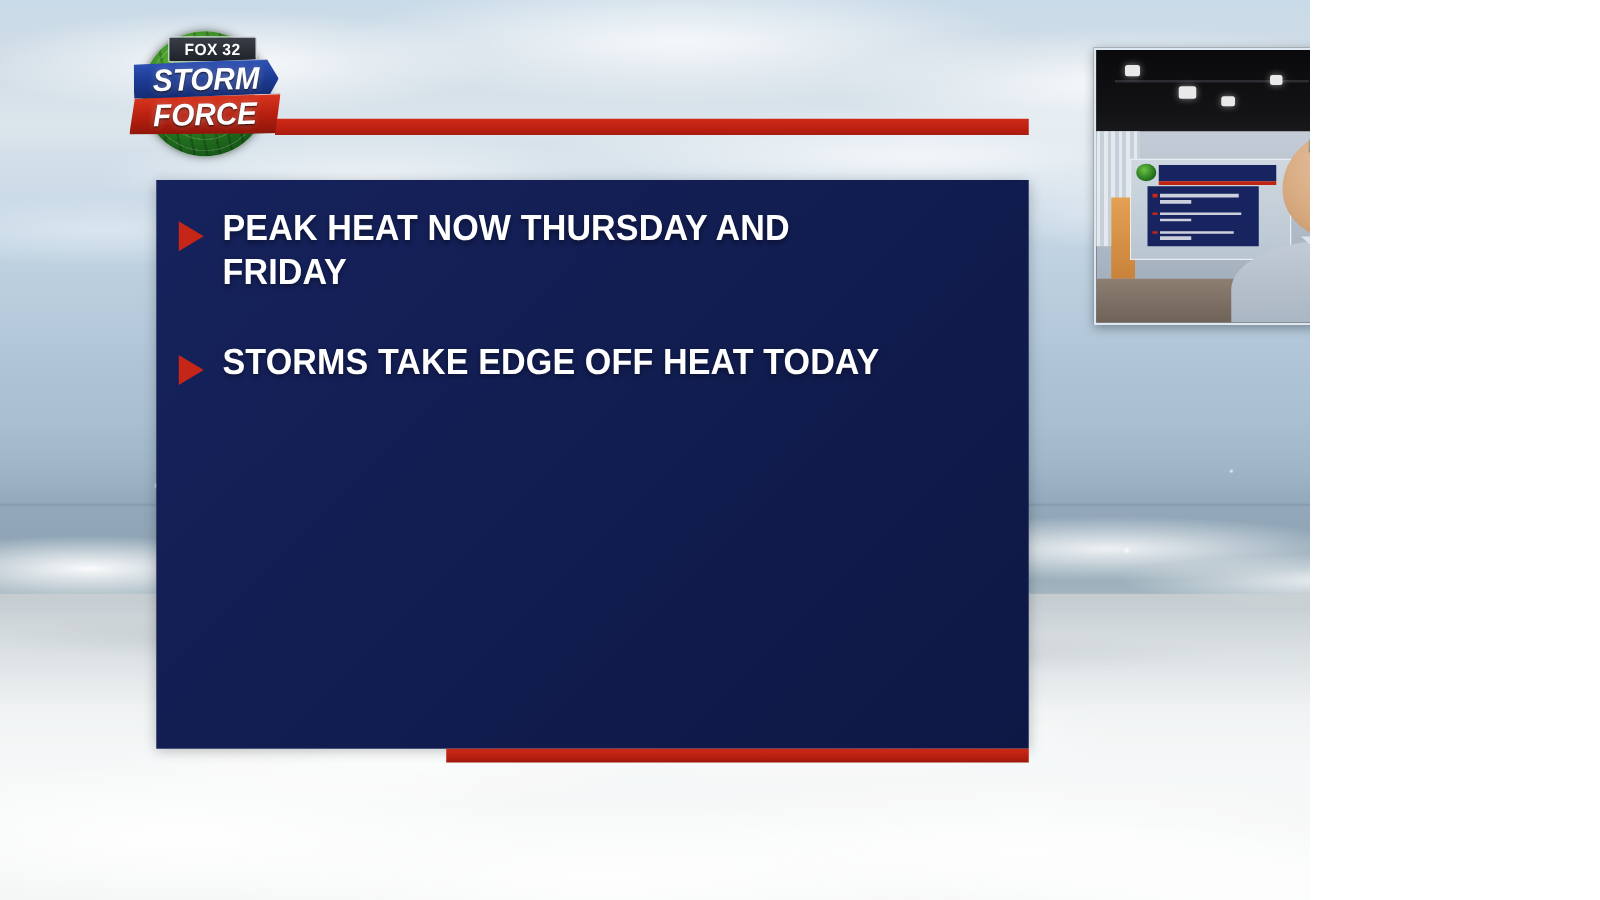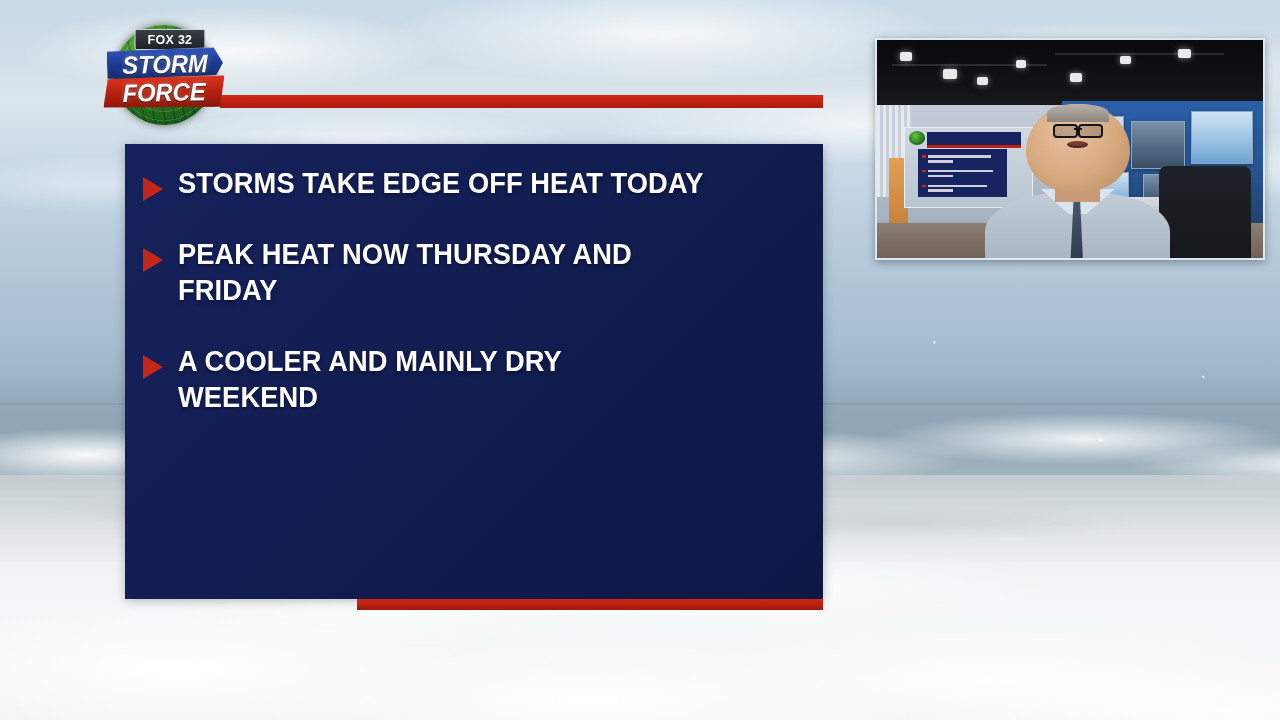--- a/index.html
+++ b/index.html
@@ -6,21 +6,21 @@
     margin: 0;
     padding: 0;
     width: 1280px;
     height: 720px;
     overflow: hidden;
     font-family: "Liberation Sans", sans-serif;
   }
 
   #broadcast {
     position: relative;
-    width: 1280px;
+    width: 1048px;
     height: 720px;
     overflow: hidden;
     background: #000000;
   }
 
   
   .bg-scene {
     position: absolute;
     inset: 0;
     background:
@@ -497,32 +497,28 @@
     <div class="logo-force">FORCE</div>
   </div>
 
   <div class="header-accent"></div>
 
   <div class="panel">
     <div class="headline-list">
 
       <div class="headline-item">
         <div class="headline-bullet"></div>
+        <div class="headline-text">PEAK HEAT NOW THURSDAY AND FRIDAY</div>
+      </div>
+
+      <div class="headline-item">
+        <div class="headline-bullet"></div>
         <div class="headline-text">STORMS TAKE EDGE OFF HEAT TODAY</div>
       </div>
 
-      <div class="headline-item">
-        <div class="headline-bullet"></div>
-        <div class="headline-text">PEAK HEAT NOW THURSDAY AND FRIDAY</div>
-      </div>
-
-      <div class="headline-item">
-        <div class="headline-bullet"></div>
-        <div class="headline-text">A COOLER AND MAINLY DRY WEEKEND</div>
-      </div>
 
     </div>
   </div>
   <div class="panel-accent"></div>
 
   <div class="video-inset">
 
     <div class="studio-ceiling">
       <div class="ceiling-rail" style="left:4%; top:34%; width:40%;"></div>
       <div class="ceiling-rail" style="left:46%; top:18%; width:44%;"></div>

